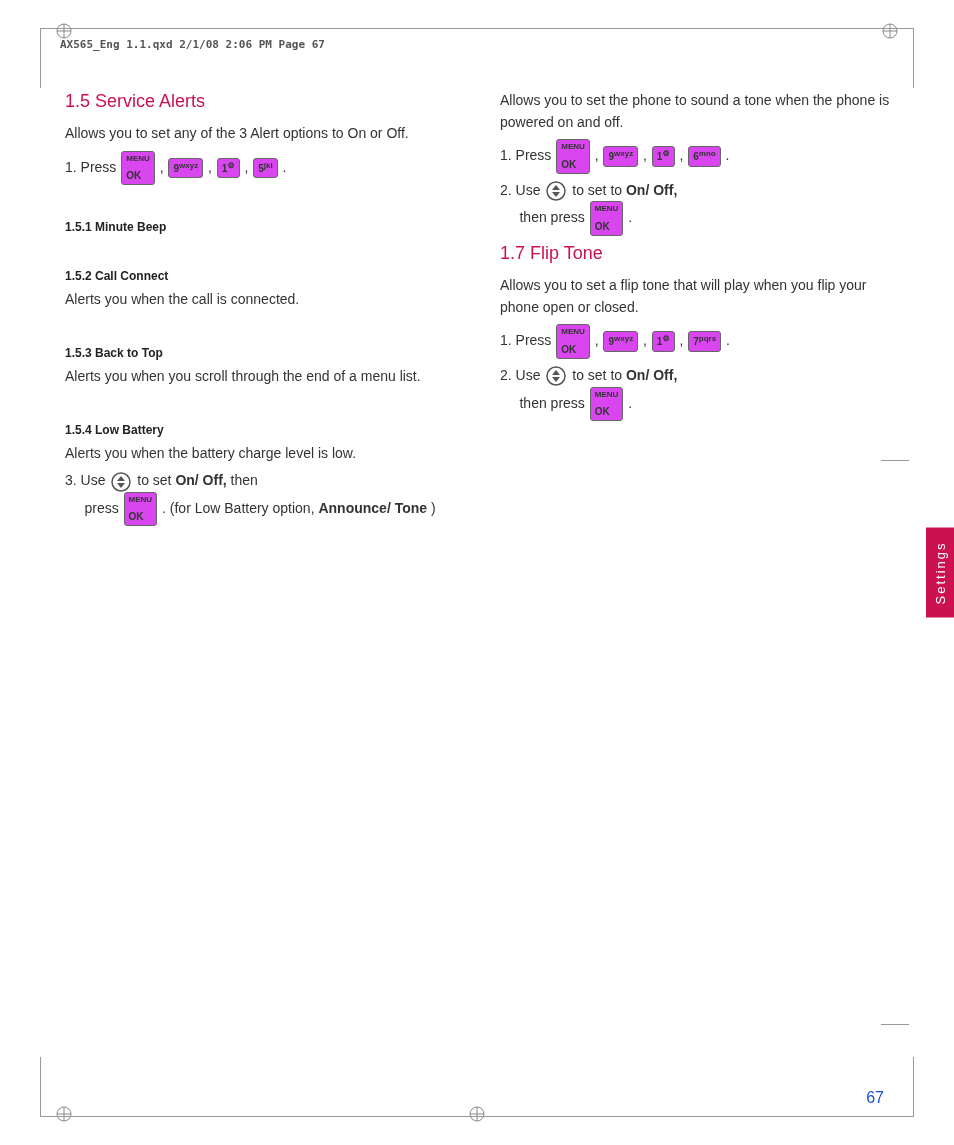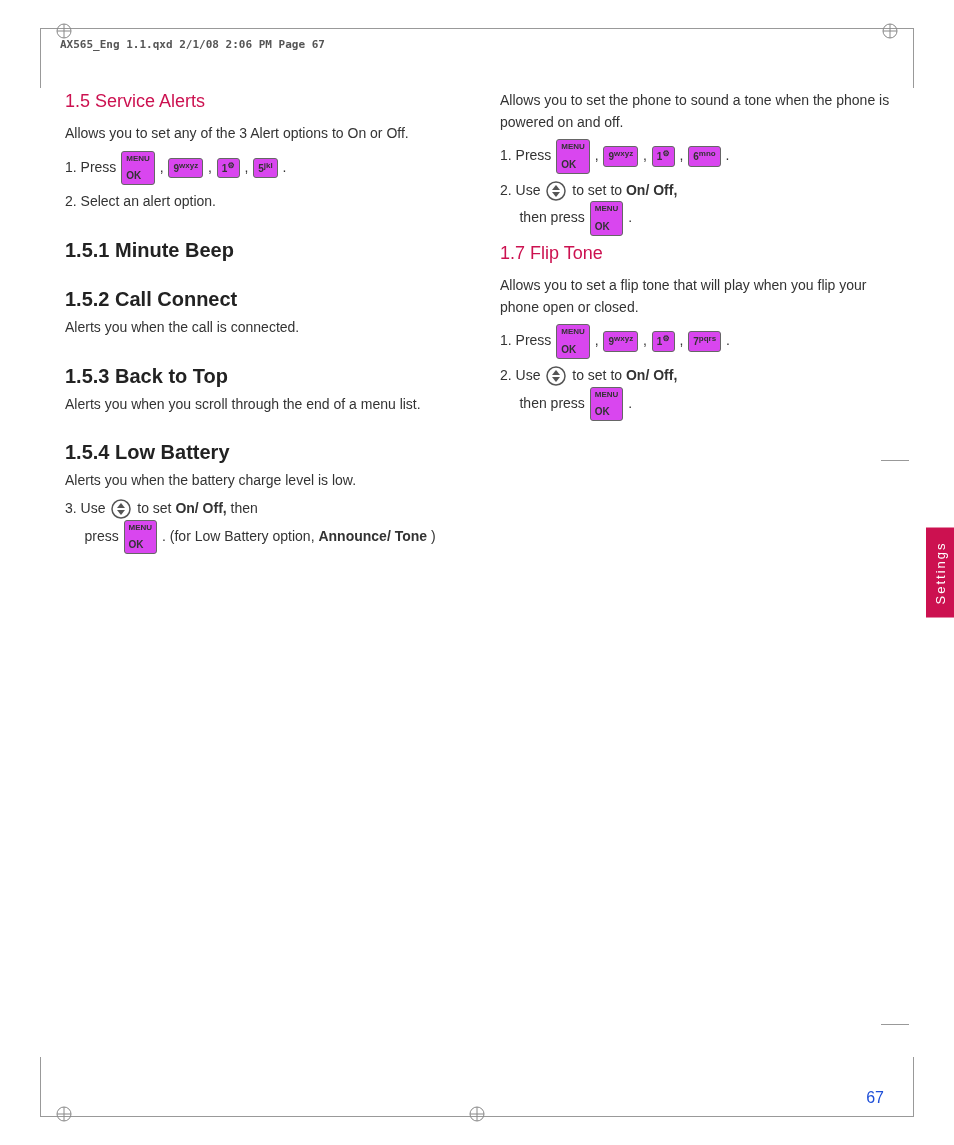--- a/index.html
+++ b/index.html
@@ -109,24 +109,24 @@
     
     .section-heading {
       font-size: 18px;
       font-weight: normal;
       color: #cc1150;
       margin-bottom: 10px;
       line-height: 1.3;
     }
 
     .sub-heading {
-      font-size: 20px;
+      font-size: 12px;
       font-weight: bold;
       color: #222;
-      margin-top: 26px;
+      margin-top: 35px;
       margin-bottom: 6px;
     }
 
     .body-text {
       font-size: 14px;
       color: #333;
       line-height: 1.55;
       margin-bottom: 6px;
     }
 
@@ -263,21 +263,20 @@
     <p class="body-text">Allows you to set any of the 3 Alert options to On or Off.</p>
 
     <p class="body-text">
       <span>1. Press</span>
       <span class="btn-icon"><sup>MENU</sup><br>OK</span> ,
       <span class="btn-icon">9<sup>wxyz</sup></span> ,
       <span class="btn-icon">1<sup>⚙</sup></span> ,
       <span class="btn-icon">5<sup>jkl</sup></span> .
     </p>
 
-    <p class="body-text">2. Select an alert option.</p>
 
     <p class="sub-heading">1.5.1 Minute Beep</p>
 
     <p class="sub-heading">1.5.2 Call Connect</p>
     <p class="body-text">Alerts you when the call is connected.</p>
 
     <p class="sub-heading">1.5.3 Back to Top</p>
     <p class="body-text">Alerts you when you scroll through the end of a menu list.</p>
 
     <p class="sub-heading">1.5.4 Low Battery</p>

